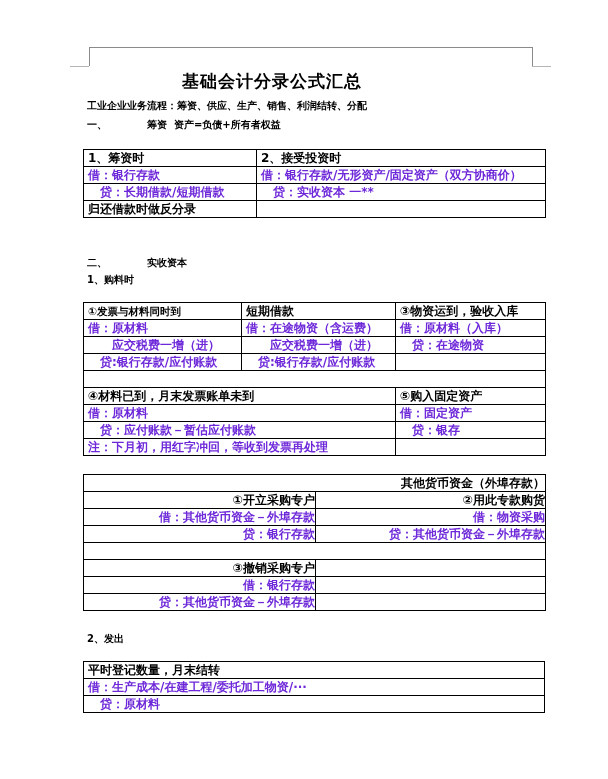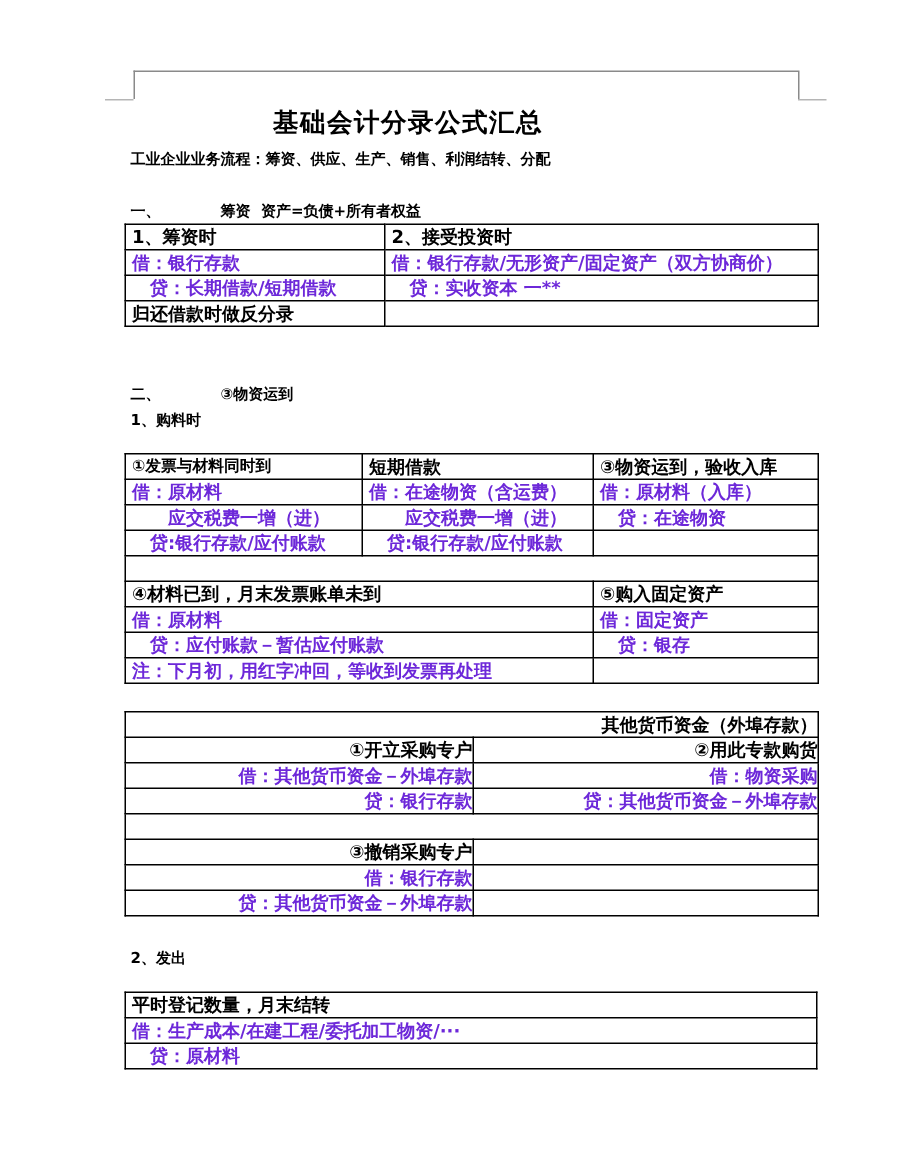--- a/index.html
+++ b/index.html
@@ -21,21 +21,21 @@
 <body>
 
 <div class="mark" style="left:89px;top:47px;width:1px;height:19px;"></div>
 <div class="mark" style="left:70px;top:66px;width:19px;height:1px;background:#b5b5b5;"></div>
 <div class="mark" style="left:89px;top:47px;width:443px;height:1px;"></div>
 <div class="mark" style="left:532px;top:47px;width:1px;height:19px;"></div>
 <div class="mark" style="left:532px;top:66px;width:19px;height:1px;background:#b5b5b5;"></div>
 
 <div class="title">基础会计分录公式汇总</div>
 <div class="line" style="top:99px;">工业企业业务流程：筹资、供应、生产、销售、利润结转、分配</div>
-<div class="line" style="top:118px;margin-top:16px;"><span>一、</span><span style="display:inline-block;width:40px;"></span><span>筹资  资产=负债+所有者权益</span></div>
+<div class="line" style="top:118px;"><span>一、</span><span style="display:inline-block;width:40px;"></span><span>筹资  资产=负债+所有者权益</span></div>
 
 <table class="t" style="top:149px;width:462px;">
   <colgroup>
       <col style="width:173px">
       <col style="width:289px">
     </colgroup>
   <tbody>
       <tr>
     <td>1、筹资时</td>
     <td>2、接受投资时</td>
@@ -48,21 +48,21 @@
     <td class="red ind1">贷：长期借款/短期借款</td>
     <td class="red ind1">贷：实收资本 一**</td>
   </tr>
   <tr>
     <td>归还借款时做反分录</td>
     <td></td>
   </tr>
 </tbody>
   </table>
 
-<div class="line" style="top:256px;"><span>二、</span><span style="display:inline-block;width:40px;"></span><span>③物资运到</span></div>
+<div class="line" style="top:256px;"><span>二、</span><span style="display:inline-block;width:40px;"></span><span>实收资本</span></div>
 <div class="line" style="top:273px;">1、购料时</div>
 
 <table class="t" style="top:302px;width:462px;padding-left:23px;">
   <colgroup>
       <col style="width:158px">
       <col style="width:154px">
       <col style="width:150px">
     </colgroup>
   <tbody>
       <tr>

